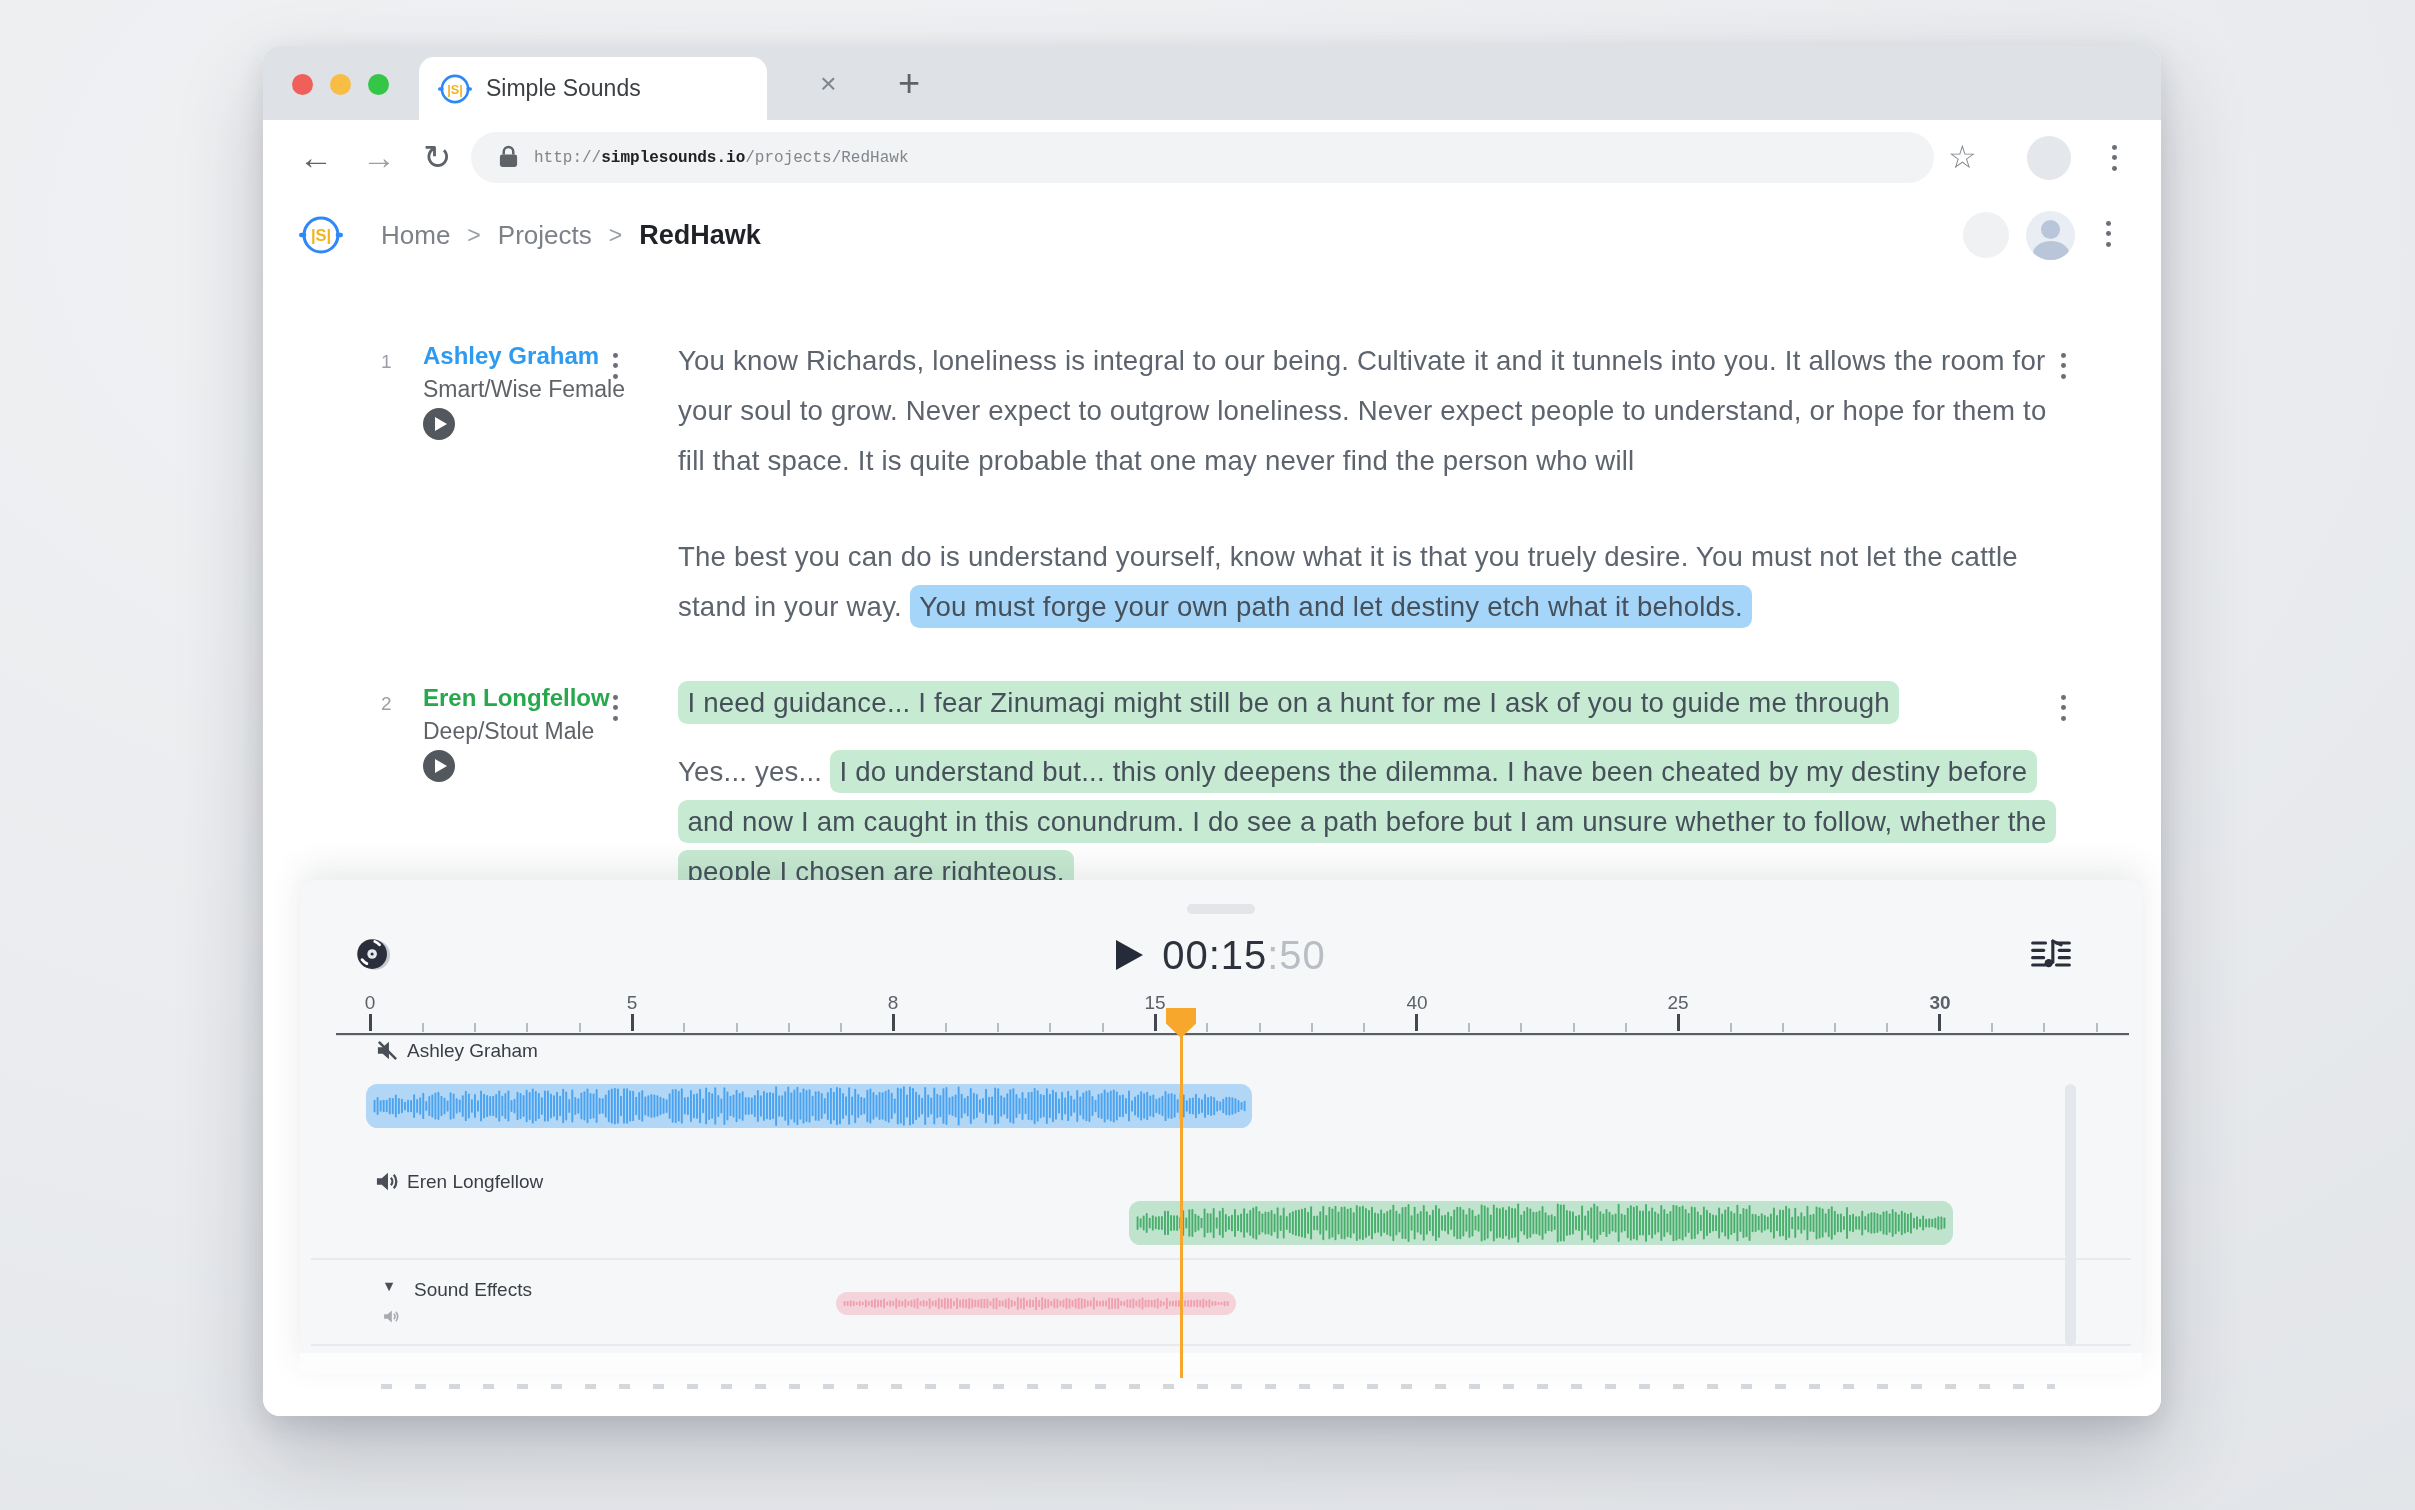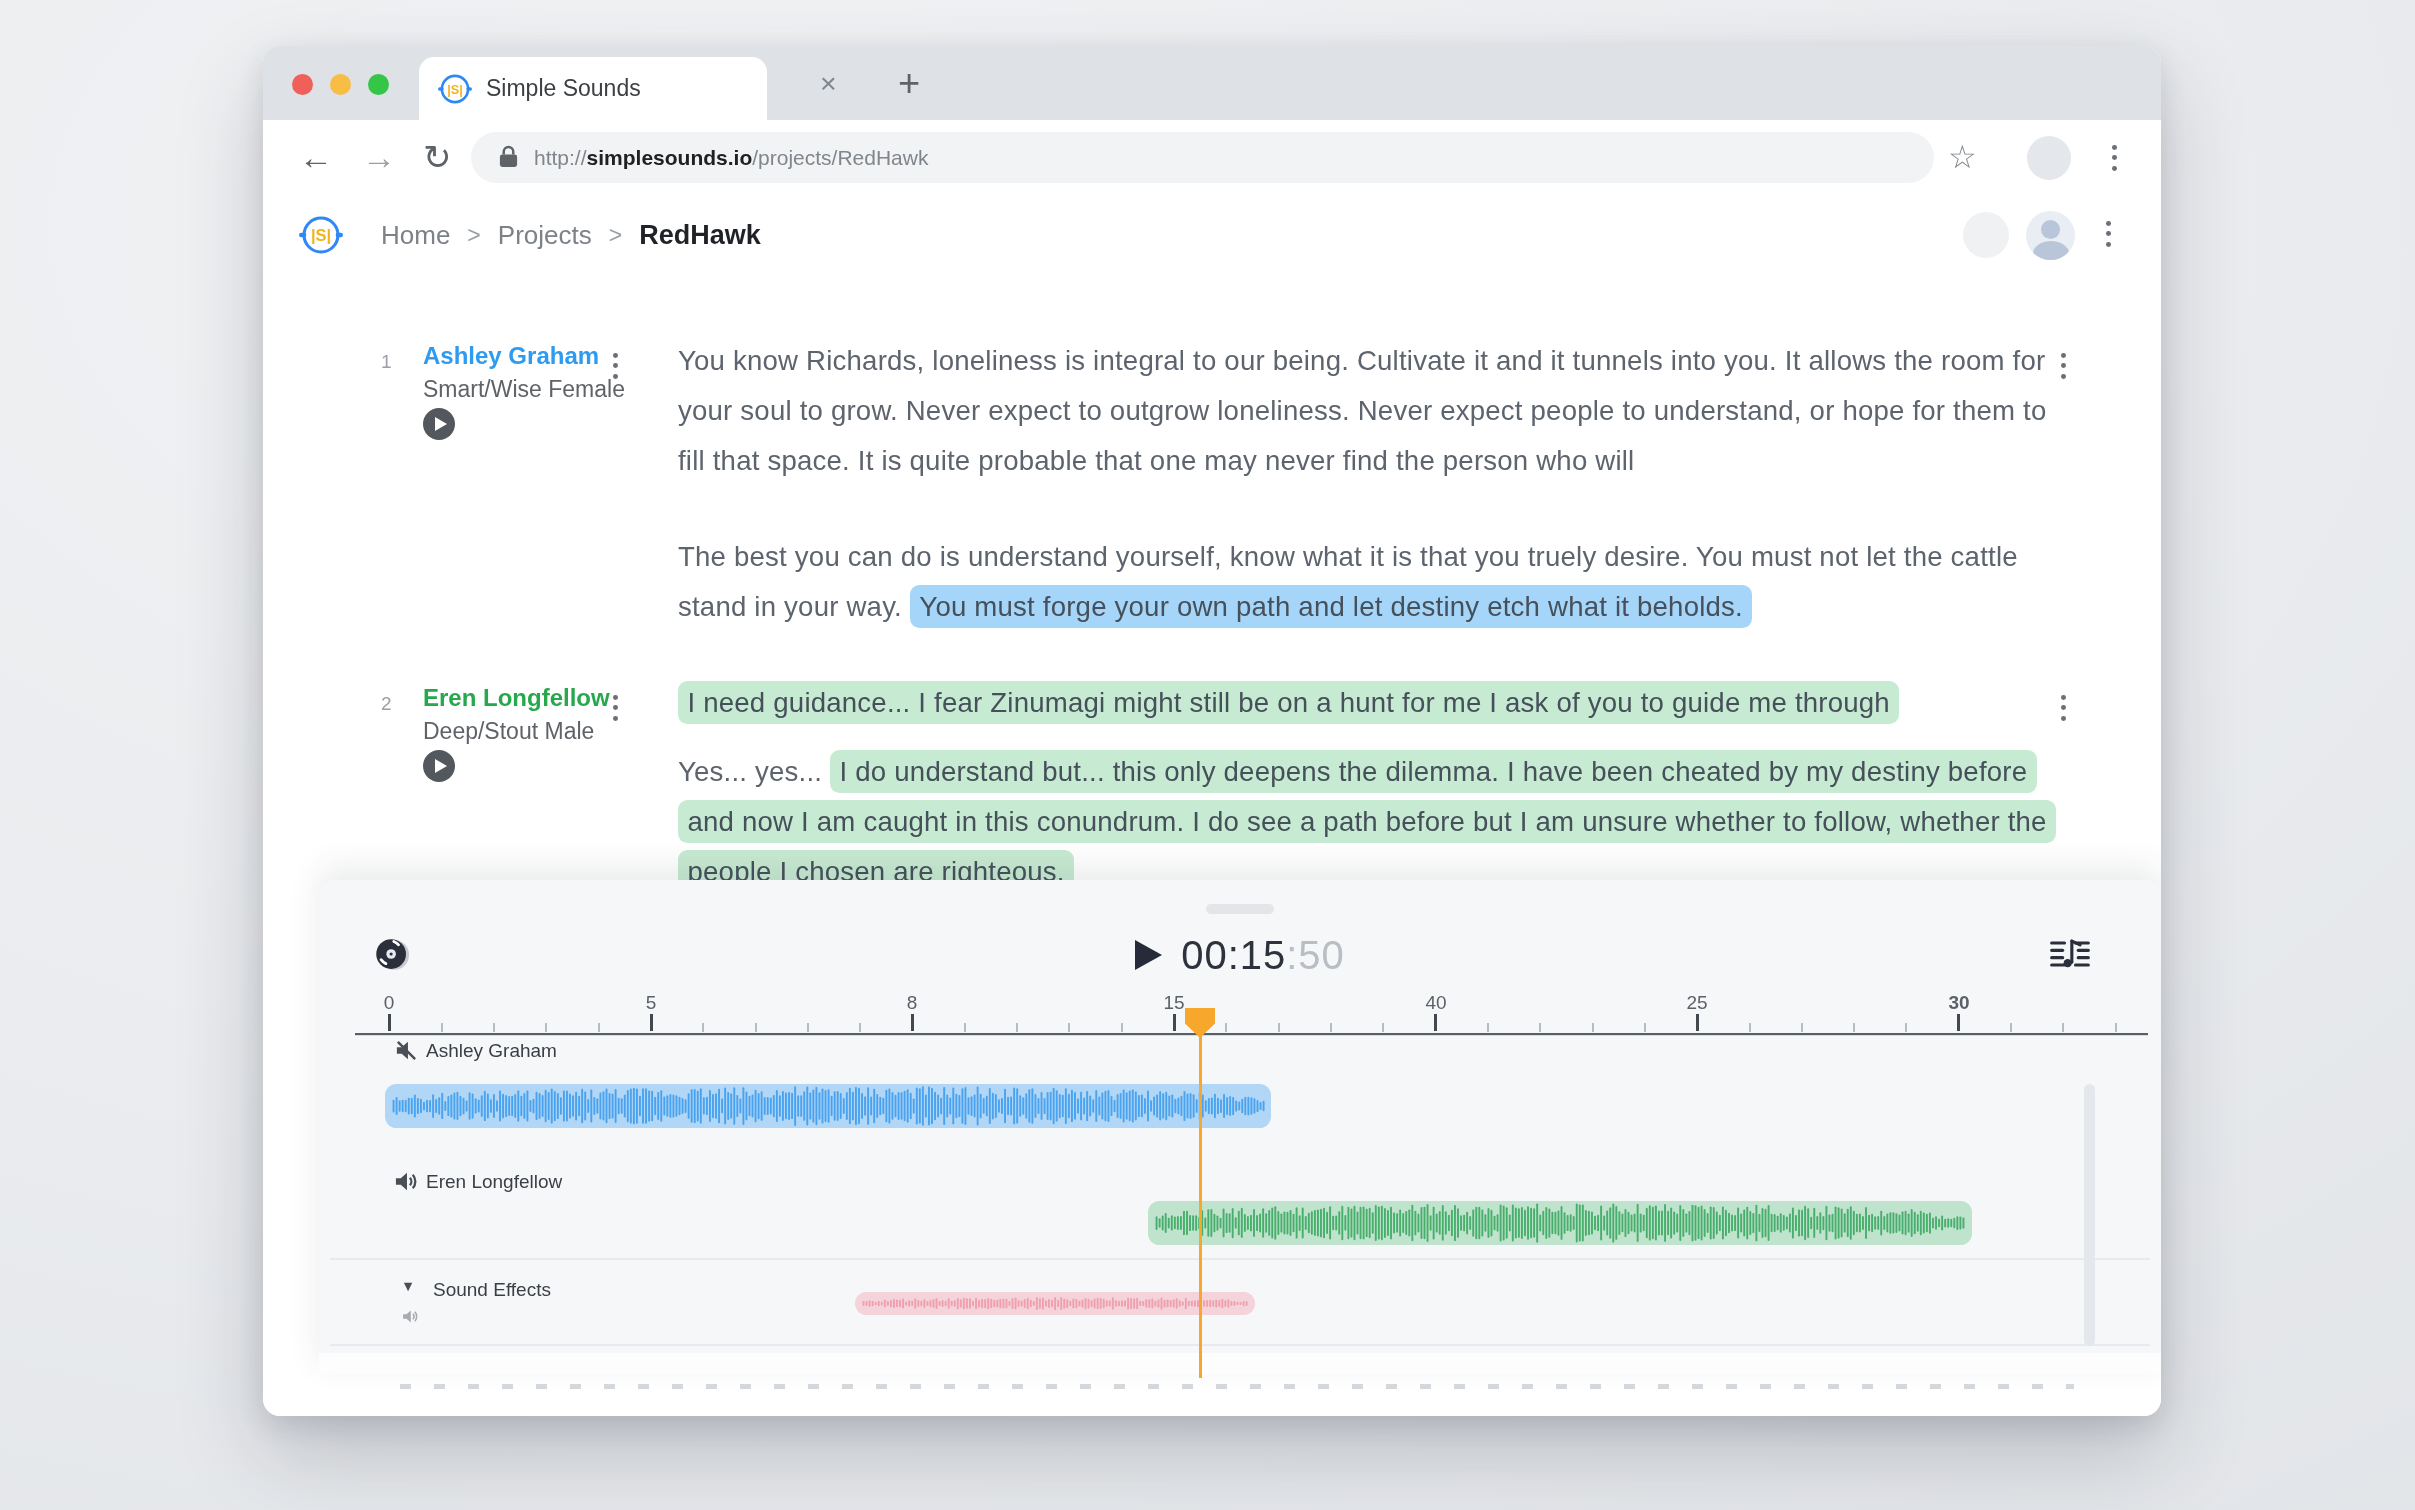--- a/index.html
+++ b/index.html
@@ -15,21 +15,21 @@
   .tab .fav{position:absolute;left:19px;top:14.3px;width:34px;height:34px;}
   .tab .ttl{position:absolute;left:67px;top:0;height:63px;display:flex;align-items:center;font-size:23px;color:#3c4043;}
   .tglyph{position:absolute;top:0;height:74px;display:flex;align-items:center;color:#5f6368;}
   .tab-close{left:557px;font-size:28.5px;color:#80868b;}
   .tab-new{left:635px;font-size:38px;font-weight:300;}
   
   .addressbar{position:absolute;left:0;top:74px;width:100%;height:76px;background:#fff;border-bottom:1.9px solid #ecedef;}
   .navico{position:absolute;top:0;height:74px;display:flex;align-items:center;font-size:34px;color:#5f6368;cursor:pointer;}
   .urlpill{position:absolute;left:208px;top:12.4px;width:1463px;height:51px;border-radius:26px;background:#f1f3f4;display:flex;align-items:center;}
   .lock{margin-left:27px;}
-  .url{margin-left:15px;font-size:21px;color:#80868b;white-space:nowrap;}
+  .url{margin-left:15px;font-size:16px;color:#80868b;white-space:nowrap;font-family:Liberation Mono, monospace;}
   .url b{color:#202124;font-weight:700;}
   .prof-circle{position:absolute;left:1764px;top:16px;width:44px;height:44px;border-radius:50%;background:#e4e7eb;}
   
   .appheader{position:absolute;left:0;top:150px;width:100%;height:80px;background:#fff;border-bottom:1.9px solid #edeef1;}
   .applogo{position:absolute;left:36px;top:17px;width:44px;height:44px;}
   .crumbs{position:absolute;left:118px;top:0;height:78px;display:flex;align-items:center;gap:17px;font-size:26px;color:#7d8288;}
   .crumbs .sep{color:#9aa0a6;font-size:23px;}
   .crumbs .last{color:#1f2328;font-weight:700;font-size:27px;}
   .searchpill{position:absolute;left:1234px;top:15px;width:440px;height:48px;border-radius:24px;background:#f4f5f7;display:flex;align-items:center;}
   .searchpill input{border:none;outline:none;background:transparent;margin-left:32px;font-size:23px;color:#5f6368;width:361px;font-family:"Liberation Sans",sans-serif;}
@@ -49,21 +49,21 @@
   .bvoice{position:absolute;left:160px;top:40px;font-size:23px;color:#5f6368;}
   .playbtn{position:absolute;left:160px;top:72px;width:32px;height:32px;border-radius:50%;background:#53585e;cursor:pointer;}
   .playbtn::after{content:"";position:absolute;left:12.4px;top:8.6px;border-left:12.4px solid #fff;border-top:7.6px solid transparent;border-bottom:7.6px solid transparent;}
   .textcol{position:absolute;left:415px;top:0;width:1377px;}
   .para{margin:0;font-size:27.6px;line-height:50px;color:#5d646d;letter-spacing:0.2px;}
   .seg.hblue,.seg.hgreen{padding:5.7px 9.5px;border-radius:9.5px;color:#46505a;
     -webkit-box-decoration-break:clone;box-decoration-break:clone;}
   .seg.hblue{background:#a5d6f9;}
   .seg.hgreen{background:#c7ead2;}
   
-  .tpanel{position:absolute;left:56px;top:834px;width:1842px;height:494px;background:#f6f7f9;
+  .tpanel{position:absolute;left:37px;top:834px;width:1842px;height:494px;background:#f6f7f9;
     border-radius:15px 15px 0 0;box-shadow:0 -11.4px 32px rgba(50,55,70,.10);}
   .dragpill{position:absolute;left:50%;transform:translateX(-50%);top:24px;width:68px;height:9.5px;border-radius:4.8px;background:#e3e5e8;cursor:grab;}
   .vinyl{position:absolute;left:52px;top:53px;width:42px;height:42px;cursor:pointer;}
   .transport{position:absolute;left:0;right:0;top:53px;height:44px;display:flex;justify-content:center;align-items:center;gap:19px;}
   .bigplay{width:0;height:0;border-left:27px solid #262b39;border-top:15px solid transparent;border-bottom:15px solid transparent;cursor:pointer;}
   .tcode{font-size:40px;font-weight:500;color:#2e323c;letter-spacing:1px;}
   .tcode .frames{color:#b9bdc4;}
   .qmusic{position:absolute;left:1729px;top:52px;width:44px;height:44px;cursor:pointer;}
   .ruler{position:absolute;left:0;top:0;width:100%;height:162px;}
   .rlabel{position:absolute;top:112px;width:57px;margin-left:-28.5px;text-align:center;font-size:19px;color:#5c6169;}

